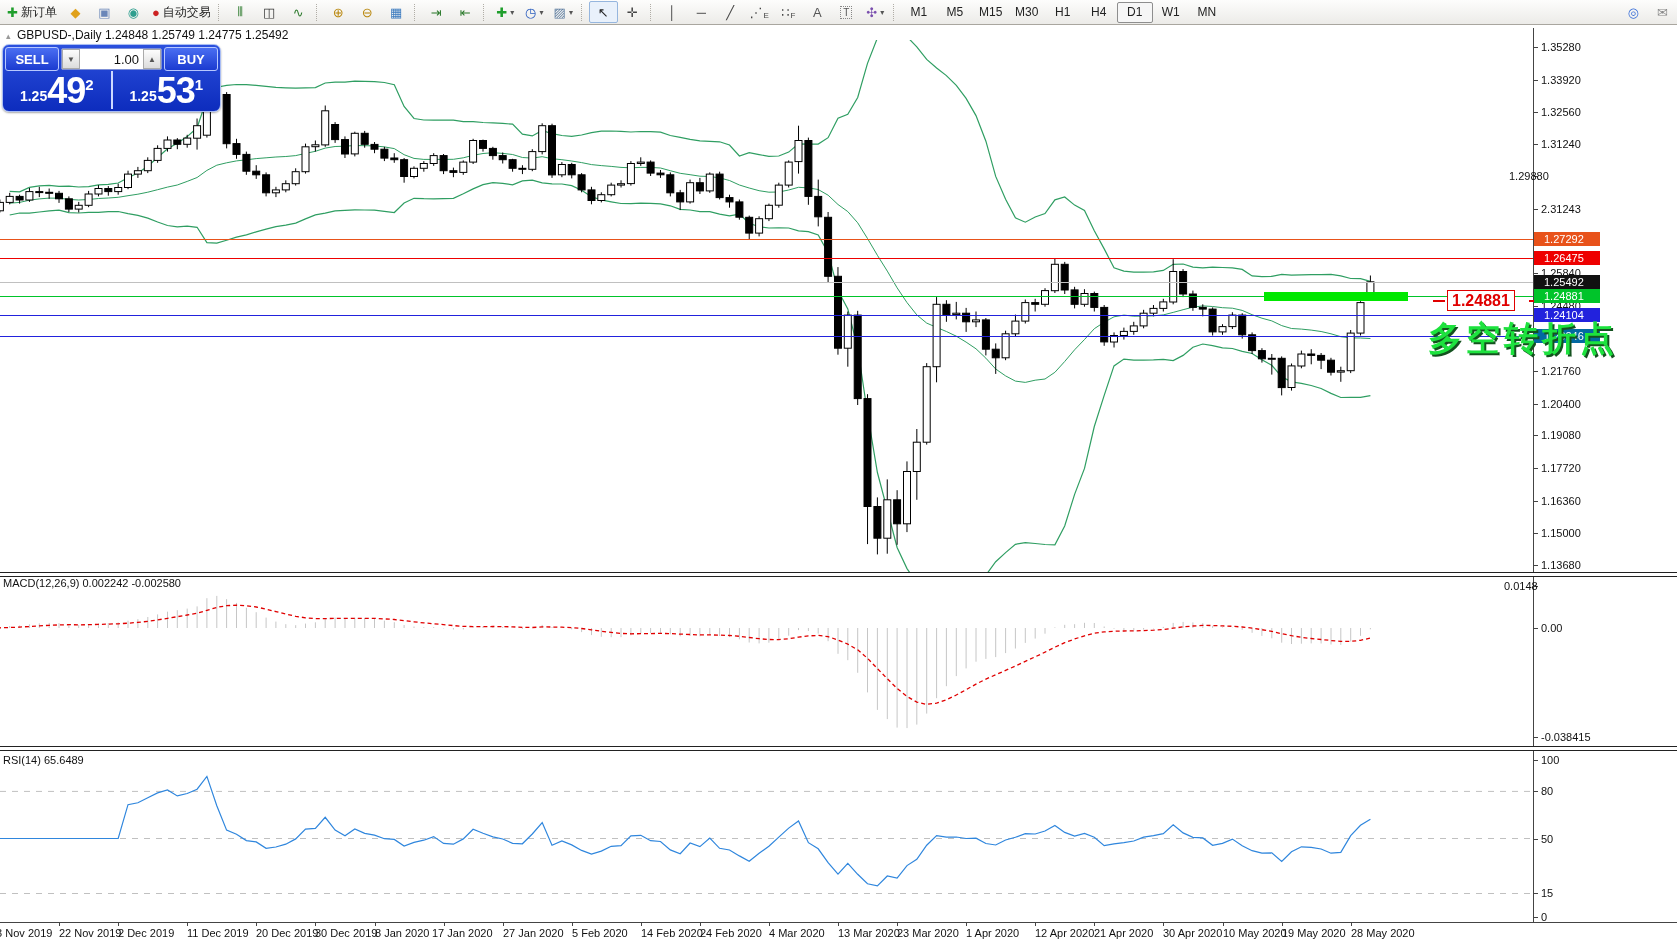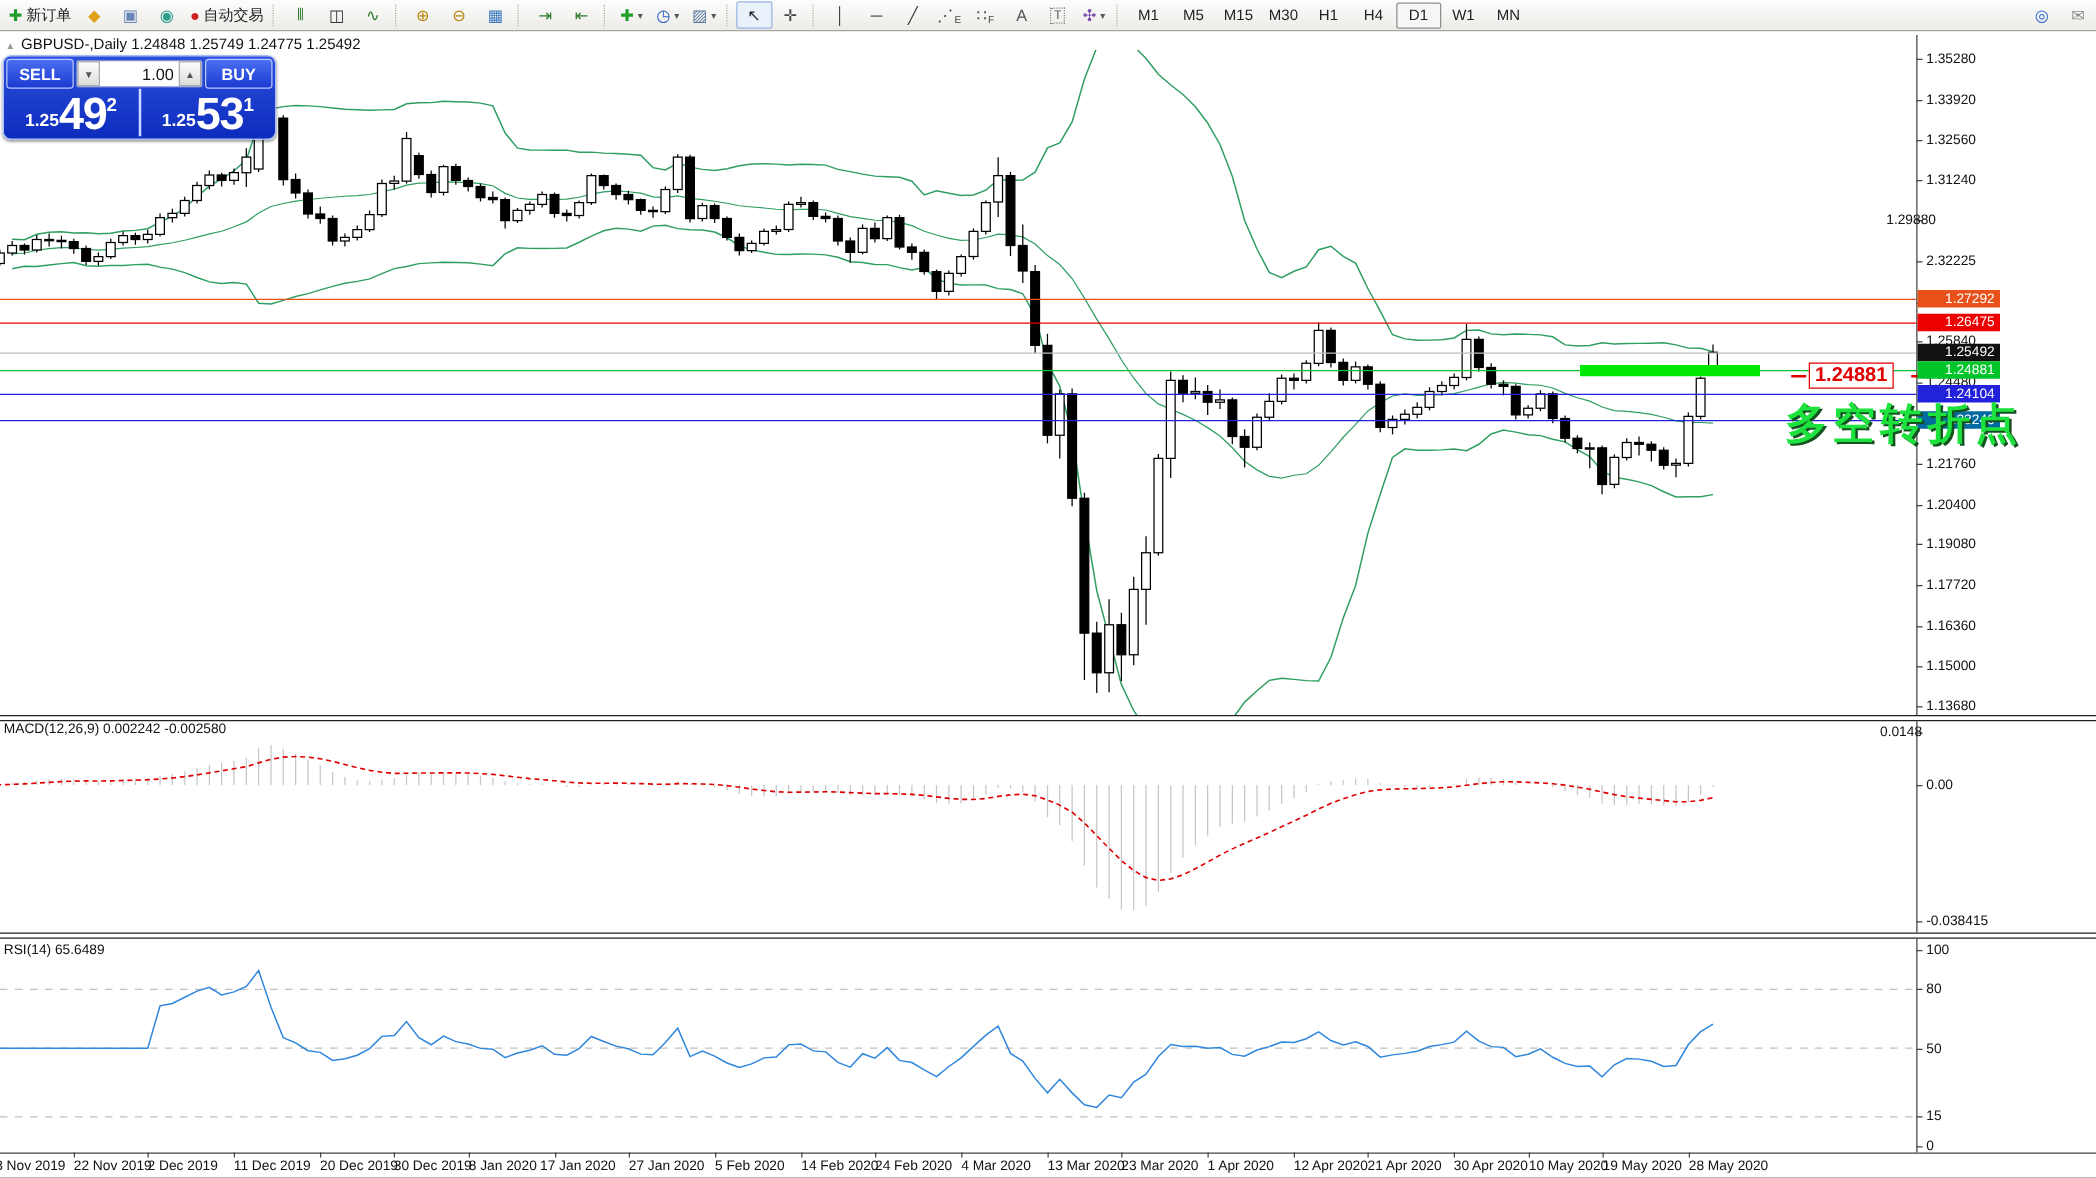--- a/index.html
+++ b/index.html
@@ -23,21 +23,21 @@
   .tf-btn.active{background:#f6f6f6;border:1px solid #8e8e8e;border-radius:2px;text-align:right;}
   
   .title-row{position:absolute;left:6px;top:28px;font-size:12px;color:#111;z-index:5;}
   .title-row .mark{color:#999;font-size:9px;margin-right:3px;}
   .pane-border{position:absolute;background:#444;z-index:20;}
   .sep-double{position:absolute;left:0;width:1677px;height:3px;background:#fff;
     border-top:1px solid #222;border-bottom:1px solid #222;z-index:21;}
   .axis-label{position:absolute;font-size:11px;color:#111;white-space:nowrap;z-index:22;}
   .axis-tick{position:absolute;width:5px;height:1px;background:#444;z-index:22;}
   .badge{position:absolute;left:1534px;width:66px;height:14px;color:#fff;font-size:11px;
-    line-height:14px;padding-left:22px;box-sizing:border-box;z-index:25;}
+    line-height:14px;padding-left:10px;box-sizing:border-box;z-index:25;}
   .hline{position:absolute;left:0;width:1533px;z-index:12;}
   .date-label{position:absolute;top:927px;font-size:11px;color:#111;white-space:nowrap;z-index:22;}
   .date-tick{position:absolute;top:922px;width:1px;height:4px;background:#444;z-index:22;}
   .ind-label{position:absolute;font-size:11px;color:#111;z-index:22;}
   
   .trade-panel{position:absolute;left:2px;top:44px;width:217px;height:66px;z-index:30;
     background:linear-gradient(180deg,#2b50dd,#0d2cbd);border:1px solid #a9bdf4;border-radius:7px;
     box-shadow:0 1px 2px rgba(0,0,0,.35);}
   .tp-row1{display:flex;align-items:center;gap:2px;padding:2px 2px 0 2px;height:24px;}
   .tp-btn{flex:0 0 52px;height:22px;border:1px solid #b7c8ff;border-radius:3px;color:#fff;
@@ -676,21 +676,21 @@
       <div class="axis-label" style="left:1541px;top:41px">1.35280</div>
       <div class="axis-tick" style="left:1533px;top:80px"></div>
       <div class="axis-label" style="left:1541px;top:74px">1.33920</div>
       <div class="axis-tick" style="left:1533px;top:112px"></div>
       <div class="axis-label" style="left:1541px;top:106px">1.32560</div>
       <div class="axis-tick" style="left:1533px;top:144px"></div>
       <div class="axis-label" style="left:1541px;top:138px">1.31240</div>
       <div class="axis-tick" style="left:1533px;top:176px"></div>
       <div class="axis-label" style="left:1509px;top:170px">1.29880</div>
       <div class="axis-tick" style="left:1533px;top:209px"></div>
-      <div class="axis-label" style="left:1541px;top:203px">2.32225</div>
+      <div class="axis-label" style="left:1541px;top:203px">2.31243</div>
       <div class="axis-tick" style="left:1533px;top:242px"></div>
       <div class="axis-label" style="left:1541px;top:236px">1.27160</div>
       <div class="axis-tick" style="left:1533px;top:273px"></div>
       <div class="axis-label" style="left:1541px;top:267px">1.25840</div>
       <div class="axis-tick" style="left:1533px;top:306px"></div>
       <div class="axis-label" style="left:1541px;top:300px">1.24480</div>
       <div class="axis-tick" style="left:1533px;top:339px"></div>
       <div class="axis-label" style="left:1541px;top:333px">1.23120</div>
       <div class="axis-tick" style="left:1533px;top:371px"></div>
       <div class="axis-label" style="left:1541px;top:365px">1.21760</div>

